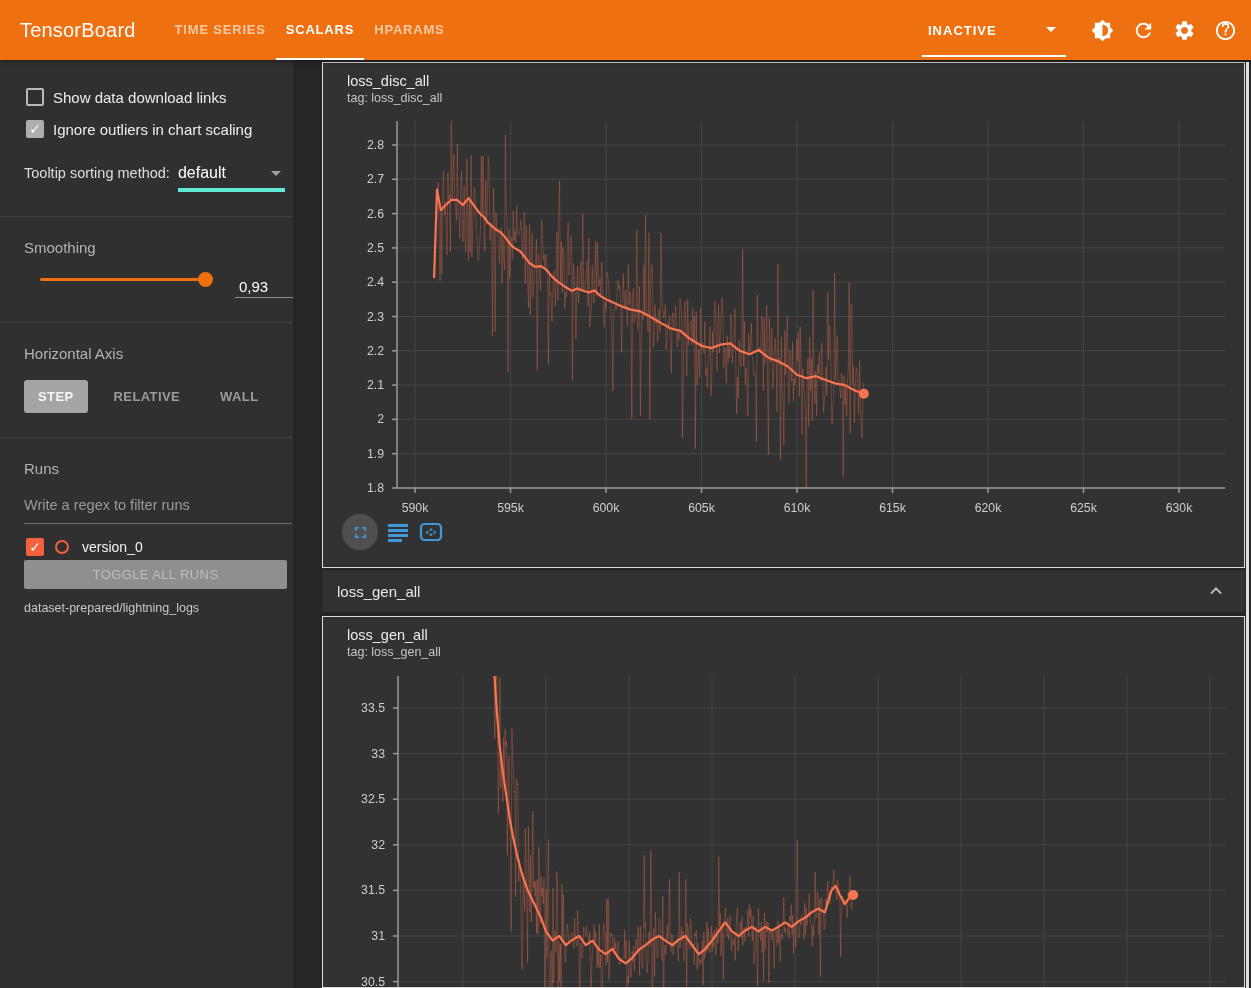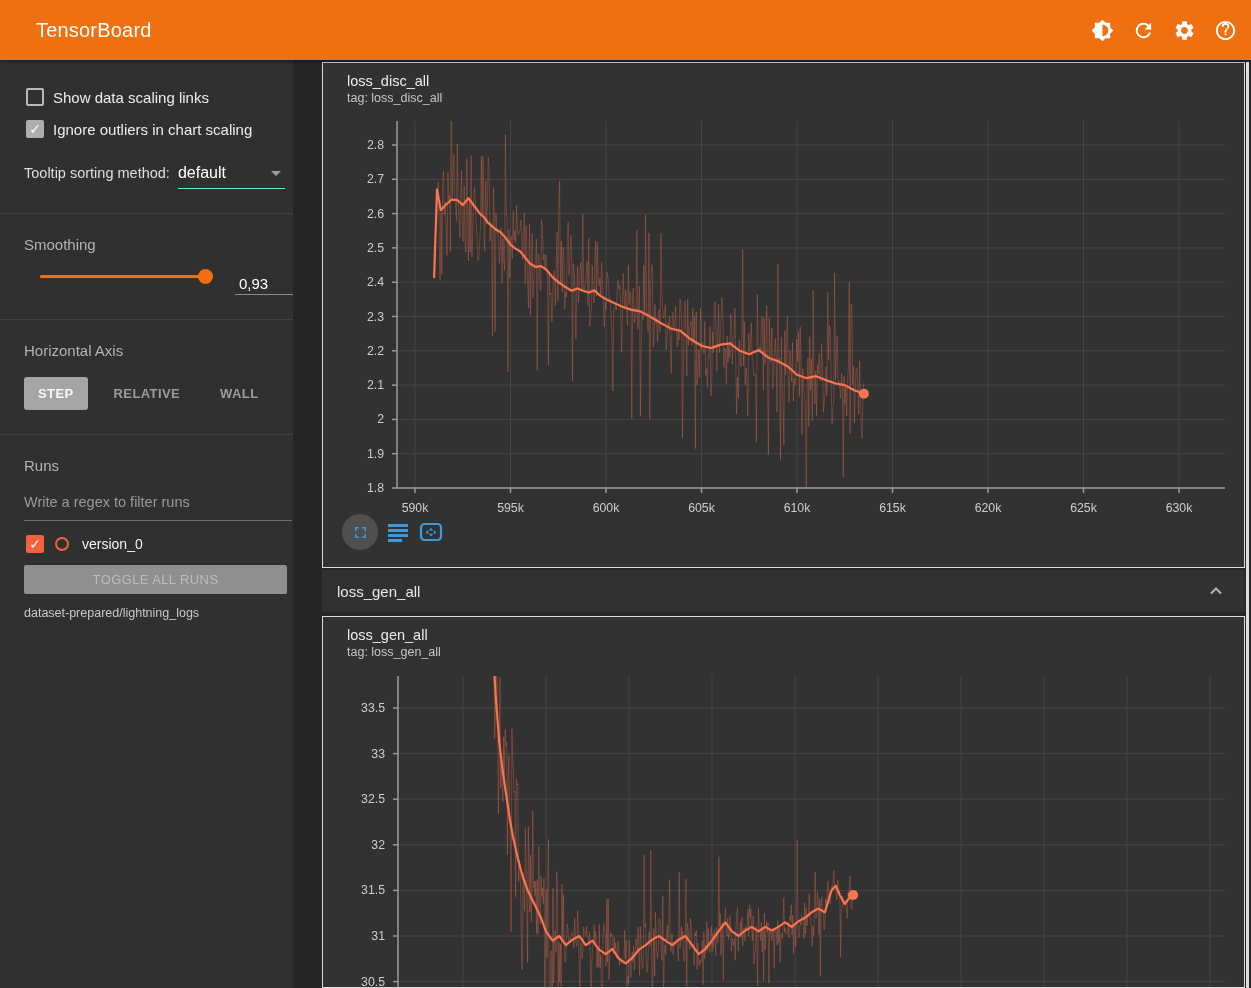--- a/index.html
+++ b/index.html
@@ -3,21 +3,21 @@
 <meta charset="utf-8">
 <style>
   * { margin:0; padding:0; box-sizing:border-box; }
   html,body { width:1251px; height:988px; overflow:hidden; background:#262626;
               font-family:"Liberation Sans", sans-serif; }
   body { position:relative; }
 
   
   .topbar { position:absolute; left:0; top:0; width:1251px; height:60px; background:#ee7010;
             display:flex; align-items:center; box-shadow:0 2px 4px rgba(0,0,0,.35); z-index:10; }
-  .logo { color:#fff; font-size:20px; font-weight:500; margin-left:36px; letter-spacing:.2px; }
+  .logo { color:#fff; font-size:20px; font-weight:500; margin-left:20px; letter-spacing:.2px; }
   .tabs { display:flex; height:60px; margin-left:29px; }
   .tab { display:flex; align-items:center; padding:0 10px; height:60px; color:rgba(255,255,255,.62);
          font-size:13px; font-weight:700; letter-spacing:.8px; cursor:pointer; border-bottom:2px solid transparent; }
   .tab.active { color:#fff; border-bottom:2px solid #fff; }
   .topbar-spacer { flex:1; }
   .status-dd { position:relative; display:flex; align-items:center; width:144px; height:60px; cursor:pointer; }
   .status-dd .status-label { color:#fff; font-size:13px; font-weight:700; letter-spacing:1px; margin-left:6px; }
   .status-dd .caret { position:absolute; right:10px; top:27px; width:0; height:0;
                       border-left:5px solid transparent; border-right:5px solid transparent; border-top:5px solid #fff; }
   .status-dd .dd-underline { position:absolute; left:0; right:0; top:55px; height:2px; background:#fff; }
@@ -31,21 +31,21 @@
   .cb-row { display:flex; align-items:center; margin:0 0 0 26px; }
   .cb-row.first { margin-top:28px; }
   .cb-row.second { margin-top:14px; }
   .cb { width:18px; height:18px; border:2px solid #b9b9b9; border-radius:2px; flex:0 0 auto;
         display:flex; align-items:center; justify-content:center; cursor:pointer;
         font-size:14px; color:transparent; }
   .cb.checked { background:#aeaeae; border-color:#aeaeae; color:#fff; }
   .cb-label { margin-left:9px; font-size:15px; color:#ececec; }
   .tooltip-row { display:flex; align-items:baseline; margin:26px 0 16px 24px; }
   .tooltip-label { font-size:14.5px; color:#dedede; }
-  .select-box { position:relative; margin-left:8px; width:107px; border-bottom:1px solid #5eead4;
+  .select-box { position:relative; margin-left:8px; width:107px; border-bottom:4px solid #5eead4;
                 padding:0 0 6px 0; cursor:pointer; }
   .select-value { font-size:16px; color:#fff; }
   .select-box .caret { position:absolute; right:4px; top:7px; width:0; height:0;
                        border-left:5px solid transparent; border-right:5px solid transparent; border-top:5px solid #9e9e9e; }
   .divider { height:1px; background:#404040; margin-top:24px; }
   .side-label { color:#b3b3b3; font-size:15px; margin:22px 0 0 24px; }
   .slider-row { display:flex; margin:22px 0 0 40px; position:relative; height:20px;gap:17px; }
   .slider-track { position:relative; width:182px; height:3px; background:rgba(240,112,14,.45); border-radius:2px; cursor:pointer; }
   .slider-fill { position:absolute; left:0; top:0; height:3px; background:#f0700e; border-radius:2px; }
   .slider-thumb { position:absolute; top:-6px; width:15px; height:15px; border-radius:50%; background:#f0700e; cursor:pointer; }
@@ -57,21 +57,21 @@
   .axis-btn.selected { background:#a5a5a5; color:#f7f7f7; }
   .axis-btn + .axis-btn { margin-left:12px; }
   .regex-input { display:block; margin:20px 0 0 24px; width:268px; background:transparent; border:none;
                  border-bottom:1px solid #6e6e6e; color:#e8e8e8; font-size:14.5px; padding:0 0 10px 0; font-family:inherit; }
   .regex-input::placeholder { color:#9a9a9a; }
   .run-row { display:flex; align-items:center; margin:14px 0 0 26px; cursor:pointer; }
   .run-cb { width:18px; height:18px; border-radius:2px; background:#f4623d; border:2px solid #f4623d;
             display:flex; align-items:center; justify-content:center; color:#fff; font-size:14px; cursor:pointer; }
   .run-radio { width:14px; height:14px; border-radius:50%; border:2px solid #f4623d; margin-left:11px; cursor:pointer; }
   .run-name { margin-left:13px; color:#f2f2f2; font-size:14px; font-weight:500; }
-  .toggle-all { display:block; margin:12px 0 0 24px; width:263px; height:29px; background:#8f8f8f; border:none;
+  .toggle-all { display:block; margin:4px 0 0 24px; width:263px; height:29px; background:#8f8f8f; border:none;
                 border-radius:2px; color:#bdbdbd; font-size:13px; letter-spacing:.4px; cursor:pointer; font-family:inherit; }
   .logdir { margin:12px 0 0 24px; color:#c8c8c8; font-size:12.5px; }
 
   
   .card { position:absolute; background:#323232; border:1px solid #dcdcdc; }
   .card1 { left:322px; top:62px; width:923px; height:506px; }
   .card2 { left:322px; top:616px; width:923px; height:372px; }
   .chart-head { position:absolute; left:24px; top:10px; z-index:2; }
   .chart-title { color:#ececec; font-size:14.5px; font-weight:500; }
   .chart-tag { color:#c6c6c6; font-size:12.5px; margin-top:2px; }
@@ -92,21 +92,31 @@
   .section-title { color:#e8e8e8; font-size:15px; margin-left:15px; }
   .section-chevron { position:absolute; right:20px; top:12px; width:18px; height:18px; cursor:pointer; }
 
   .scroll-thumb { position:absolute; left:1246px; top:62px; width:3px; height:926px; background:#dedede; cursor:pointer; z-index:11; }
 </style>
 </head>
 <body>
 
 <header class="topbar">
   <div class="logo">TensorBoard</div>
+  <nav class="tabs">
+    <div class="tab">TIME SERIES</div>
+    <div class="tab active">SCALARS</div>
+    <div class="tab">HPARAMS</div>
+  </nav>
   <div class="topbar-spacer"></div>
+  <div class="status-dd">
+    <span class="status-label">INACTIVE</span>
+    <span class="caret"></span>
+    <span class="dd-underline"></span>
+  </div>
   <div class="topbar-icons">
     <button class="icon-btn" aria-label="toggle dark mode">
       <svg viewBox="0 0 24 24">
           <path d="M20 15.31L23.31 12 20 8.69V4h-4.69L12 .69 8.69 4H4v4.69L.69 12 4 15.31V20h4.69L12 23.31 15.31 20H20v-4.69zM12 18V6c3.31 0 6 2.69 6 6s-2.69 6-6 6z"></path>
         </svg>
     </button>
     <button class="icon-btn" aria-label="reload data">
       <svg viewBox="0 0 24 24">
           <path d="M17.65 6.35C16.2 4.9 14.21 4 12 4c-4.42 0-7.99 3.58-8 8s3.57 8 8 8c3.73 0 6.84-2.55 7.73-6h-2.08c-.82 2.33-3.04 4-5.65 4-3.31 0-6-2.69-6-6s2.69-6 6-6c1.66 0 3.14.69 4.22 1.78L13 11h7V4l-2.35 2.35z"></path>
         </svg>
@@ -120,21 +130,21 @@
       <svg viewBox="0 0 24 24">
           <path d="M12 2C6.48 2 2 6.48 2 12s4.48 10 10 10 10-4.48 10-10S17.52 2 12 2zm0 18c-4.41 0-8-3.59-8-8s3.59-8 8-8 8 3.59 8 8-3.59 8-8 8zm1-3h-2v-2h2v2zm2.07-7.75l-.9.92C13.45 11.9 13 12.5 13 14h-2v-.5c0-1.1.45-2.1 1.17-2.83l1.24-1.26c.37-.36.59-.86.59-1.41 0-1.1-.9-2-2-2s-2 .9-2 2H8c0-2.21 1.79-4 4-4s4 1.79 4 4c0 .88-.36 1.68-.93 2.25z"></path>
         </svg>
     </button>
   </div>
 </header>
 
 <aside class="sidebar">
   <div class="cb-row first">
     <span class="cb">✓</span>
-    <span class="cb-label">Show data scaling links</span>
+    <span class="cb-label">Show data download links</span>
   </div>
   <div class="cb-row second">
     <span class="cb checked">✓</span>
     <span class="cb-label">Ignore outliers in chart scaling</span>
   </div>
 
   <div class="tooltip-row">
     <span class="tooltip-label">Tooltip sorting method:</span>
     <span class="select-box">
       <span class="select-value">default</span>

